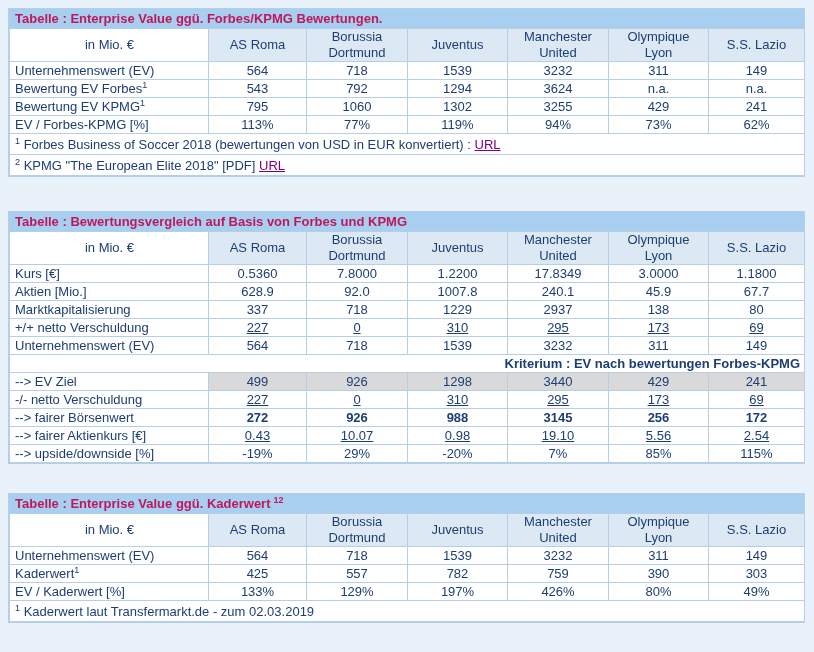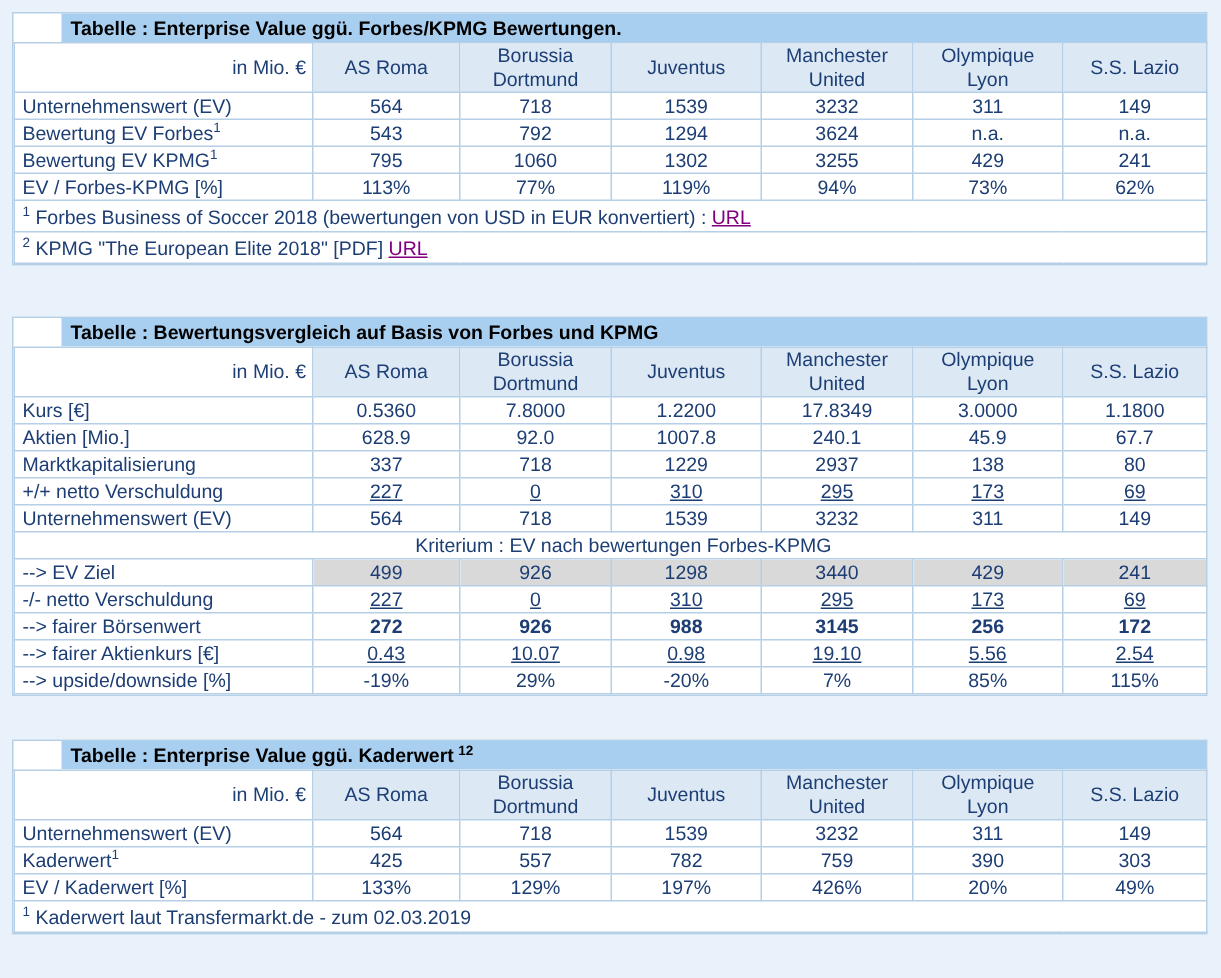--- a/index.html
+++ b/index.html
@@ -15,37 +15,37 @@
     font-size:13px;color:var(--text);
   }
   .page{padding:8px 9px 0 8px;}
   .tbl{
     width:797px;background:#fff;border:1px solid var(--border);
   }
   .tbl-1{margin-bottom:34px;}
   .tbl-2{margin-bottom:29px;}
   .title-bar{
     background:var(--title-bg);
-    font-weight:bold;color:#000000;
-    padding:2px 6px;line-height:15px;height:19px;white-space:nowrap;overflow:hidden;margin-left:32px;
+    font-weight:bold;color:#be185d;
+    padding:2px 6px;line-height:15px;height:19px;white-space:nowrap;overflow:hidden;
   }
   table{border-collapse:collapse;width:100%;table-layout:fixed;background:#fff;}
   th,td{
     border:1px solid var(--border);
     padding:0 4px;height:18px;line-height:16px;
     font-weight:normal;overflow:hidden;white-space:nowrap;
   }
   th{height:32px;background:var(--header-bg);text-align:center;white-space:normal;}
-  th.label-h{background:#fff;text-align:right;padding-left:5px;}
+  th.label-h{background:#fff;text-align:center;padding-left:5px;}
   td.label-c{text-align:left;padding-left:5px;}
   td.val-c{text-align:center;}
   td.highlight{background:var(--highlight);}
   td.underline{text-decoration:underline;}
   td.bold{font-weight:bold;}
-  td.section-cell{font-weight:normal;text-align:center;padding-left:21px;}
+  td.section-cell{font-weight:bold;text-align:right;padding-left:21px;}
   td.footnote-cell{text-align:left;padding-left:5px;height:21px;line-height:19px;}
   sup{font-size:9px;line-height:0;}
   .title-bar sup{margin-left:3px;}
   a.url-link{color:var(--link);cursor:pointer;}
 </style>
 </head>
 <body>
 
 <div class="page">
 
@@ -281,21 +281,21 @@
             <td class="val-c normal">759</td>
             <td class="val-c normal">390</td>
             <td class="val-c normal">303</td>
           </tr>
           <tr>
             <td class="label-c">EV / Kaderwert [%]</td>
             <td class="val-c normal">133%</td>
             <td class="val-c normal">129%</td>
             <td class="val-c normal">197%</td>
             <td class="val-c normal">426%</td>
-            <td class="val-c normal">20%</td>
+            <td class="val-c normal">80%</td>
             <td class="val-c normal">49%</td>
           </tr>
           <tr>
             <td colspan="7" class="footnote-cell"><sup>1</sup> Kaderwert laut Transfermarkt.de - zum 02.03.2019</td>
           </tr>
         </tbody>
       </table>
   </section>
 
 </div>

